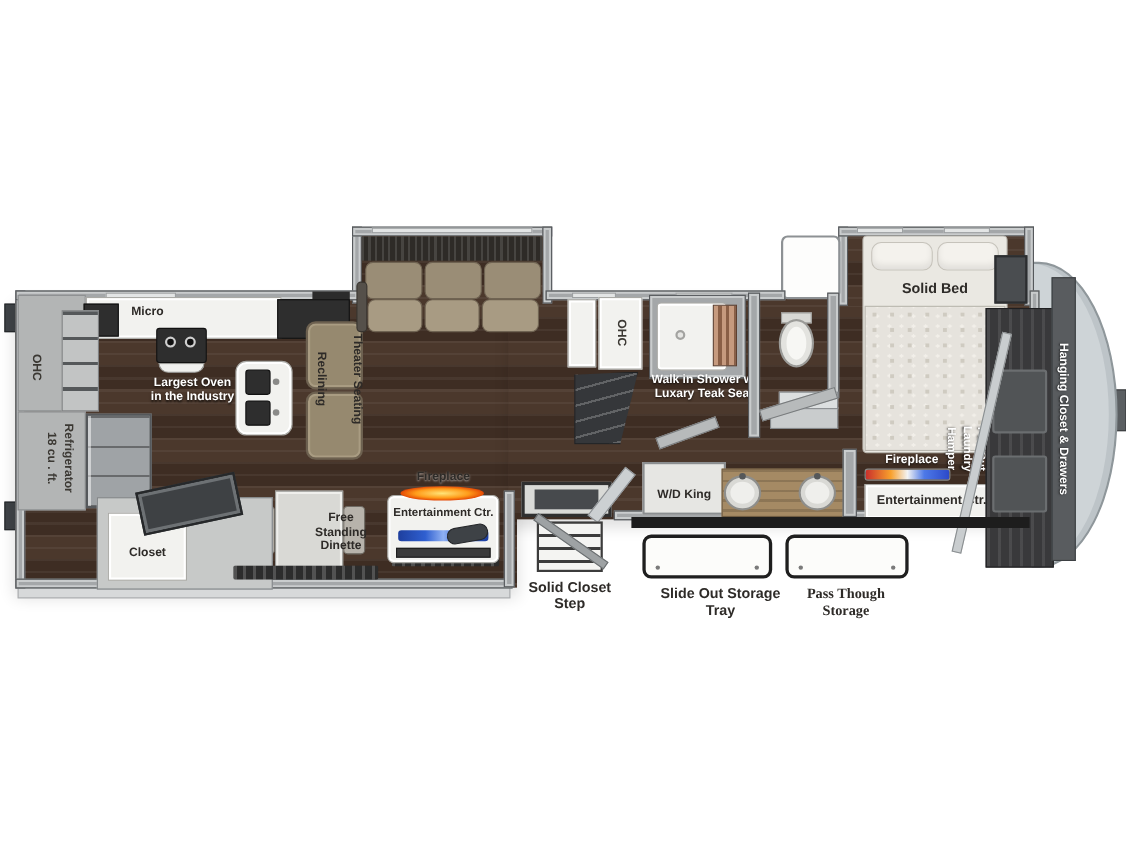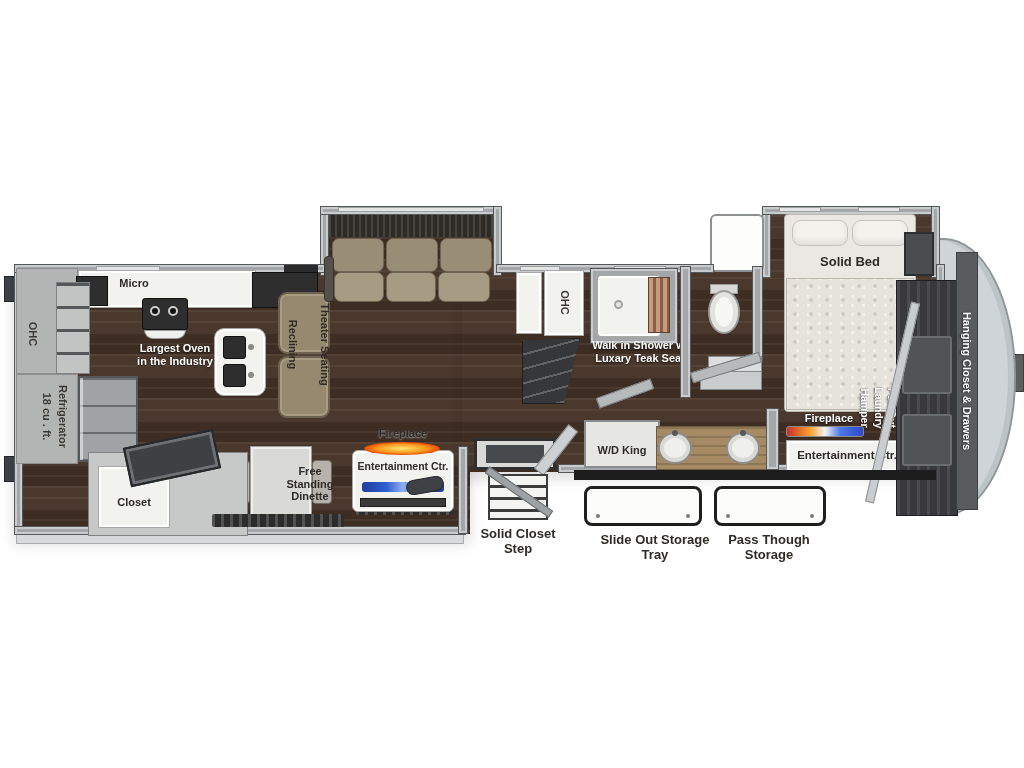--- a/index.html
+++ b/index.html
@@ -192,16 +192,16 @@
 
   <div style="left:574px;top:470px;width:362px;height:10px;background:#1d1d1d;"></div>
   <div class="door" style="left:584px;top:486px;width:118px;height:40px;"></div>
   <div class="door" style="left:714px;top:486px;width:112px;height:40px;"></div>
   <div class="screw" style="left:596px;top:514px;"></div>
   <div class="screw" style="left:686px;top:514px;"></div>
   <div class="screw" style="left:726px;top:514px;"></div>
   <div class="screw" style="left:810px;top:514px;"></div>
   <div class="lbl big" style="left:584px;top:530px;width:142px;height:36px;">Slide Out Storage
 Tray</div>
-  <div class="lbl big" style="left:710px;top:530px;width:118px;height:36px;">Pass Though
+  <div class="lbl big" style="left:710px;top:530px;width:118px;height:36px;font-family:Liberation Serif, serif;">Pass Though
 Storage</div>
 
 </div>
 
 </body></html>

